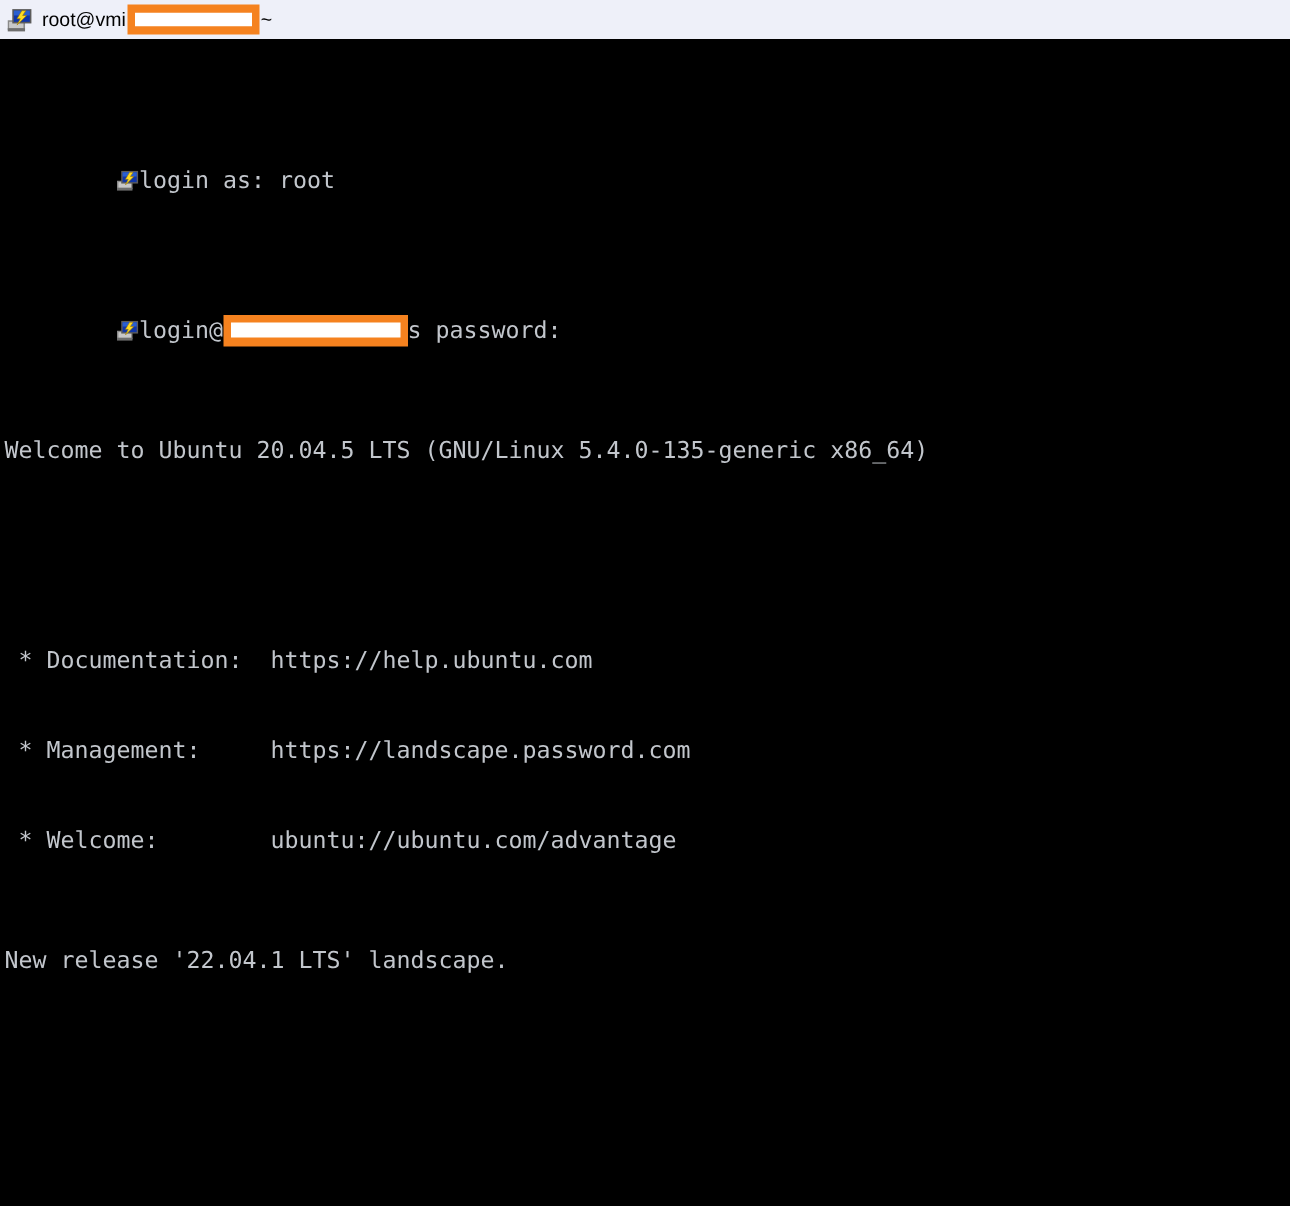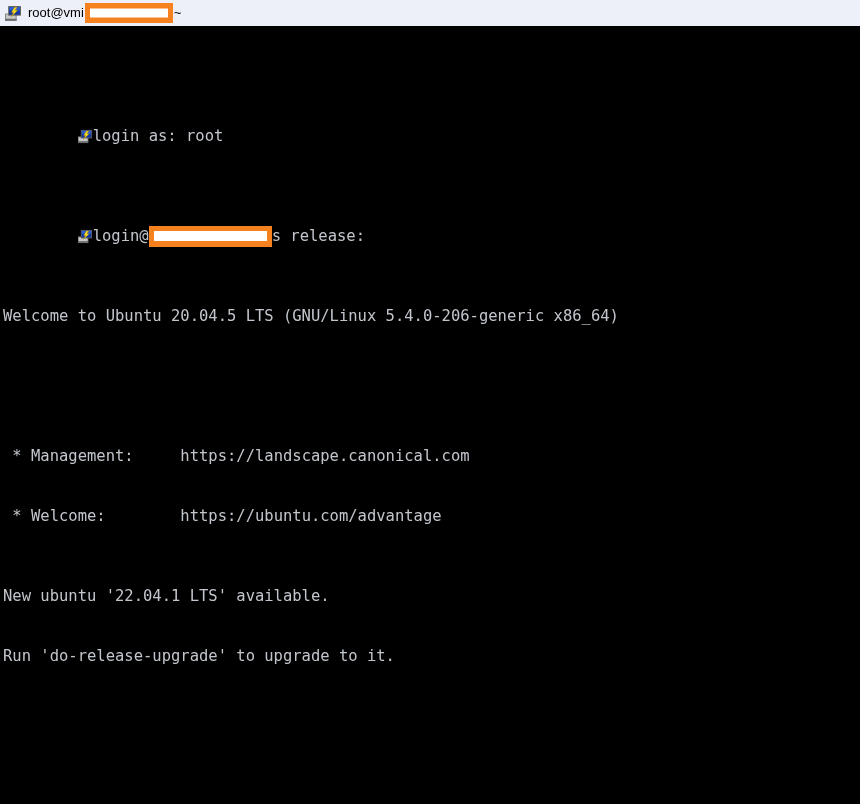--- a/index.html
+++ b/index.html
@@ -64,21 +64,21 @@
   }
 
   
   #terminal {
     flex: 1 1 auto;
     background: #000000;
     color: #c2c6cc;
     font-family: "DejaVu Sans Mono", "Liberation Mono", monospace;
     font-size: 15.5px;
     line-height: 20px;
-    padding: 20px 0 0 3px;
+    padding: 4px 0 0 3px;
     box-sizing: border-box;
     overflow: hidden;
     white-space: pre;
   }
   .line {
     height: 20px;
     white-space: pre;
     display: block;
     color: #c2c6cc;
   }
@@ -168,31 +168,31 @@
           <rect x="1" y="9" width="9" height="4" fill="#c8c8c8"></rect>
           <rect x="3" y="1" width="12" height="9" fill="#5c5c5c"></rect>
           <rect x="4" y="2" width="10" height="7" fill="#1036a8"></rect>
           <rect x="4" y="2" width="10" height="3" fill="#2a5fd0"></rect>
           <polygon points="9,2 6,7 8,7 6,11 12,5 9.5,5 11.5,2" fill="#ffdd22" stroke="#a07a00" stroke-width="0.4"></polygon>
           <rect x="0" y="13" width="11" height="2" fill="#6e6e6e"></rect>
         </svg>
       </span>
       <span class="txt">login@</span>
       <span class="redact redact-pw"><i></i></span>
-      <span class="txt">s release:</span>
+      <span class="txt">s password:</span>
     </div>
 
-    <div class="line">Welcome to Ubuntu 20.04.5 LTS (GNU/Linux 5.4.0-206-generic x86_64)</div>
+    <div class="line">Welcome to Ubuntu 20.04.5 LTS (GNU/Linux 5.4.0-135-generic x86_64)</div>
     <div class="line blank">&nbsp;</div>
 
-    <div class="line"><span> * Management:     </span><span>https://landscape.canonical.com</span></div>
-    <div class="line"><span> * Welcome:        </span><span>https://ubuntu.com/advantage</span></div>
-
-    <div class="line">New ubuntu '22.04.1 LTS' available.</div>
-    <div class="line">Run 'do-release-upgrade' to upgrade to it.</div>
+    <div class="line"><span> * Documentation:  </span><span>https://help.ubuntu.com</span></div>
+    <div class="line"><span> * Management:     </span><span>https://landscape.password.com</span></div>
+    <div class="line"><span> * Welcome:        </span><span>ubuntu://ubuntu.com/advantage</span></div>
+
+    <div class="line">New release '22.04.1 LTS' landscape.</div>
 
     <div class="line blank">&nbsp;</div>
     
 
     
     
     
     
     
 

